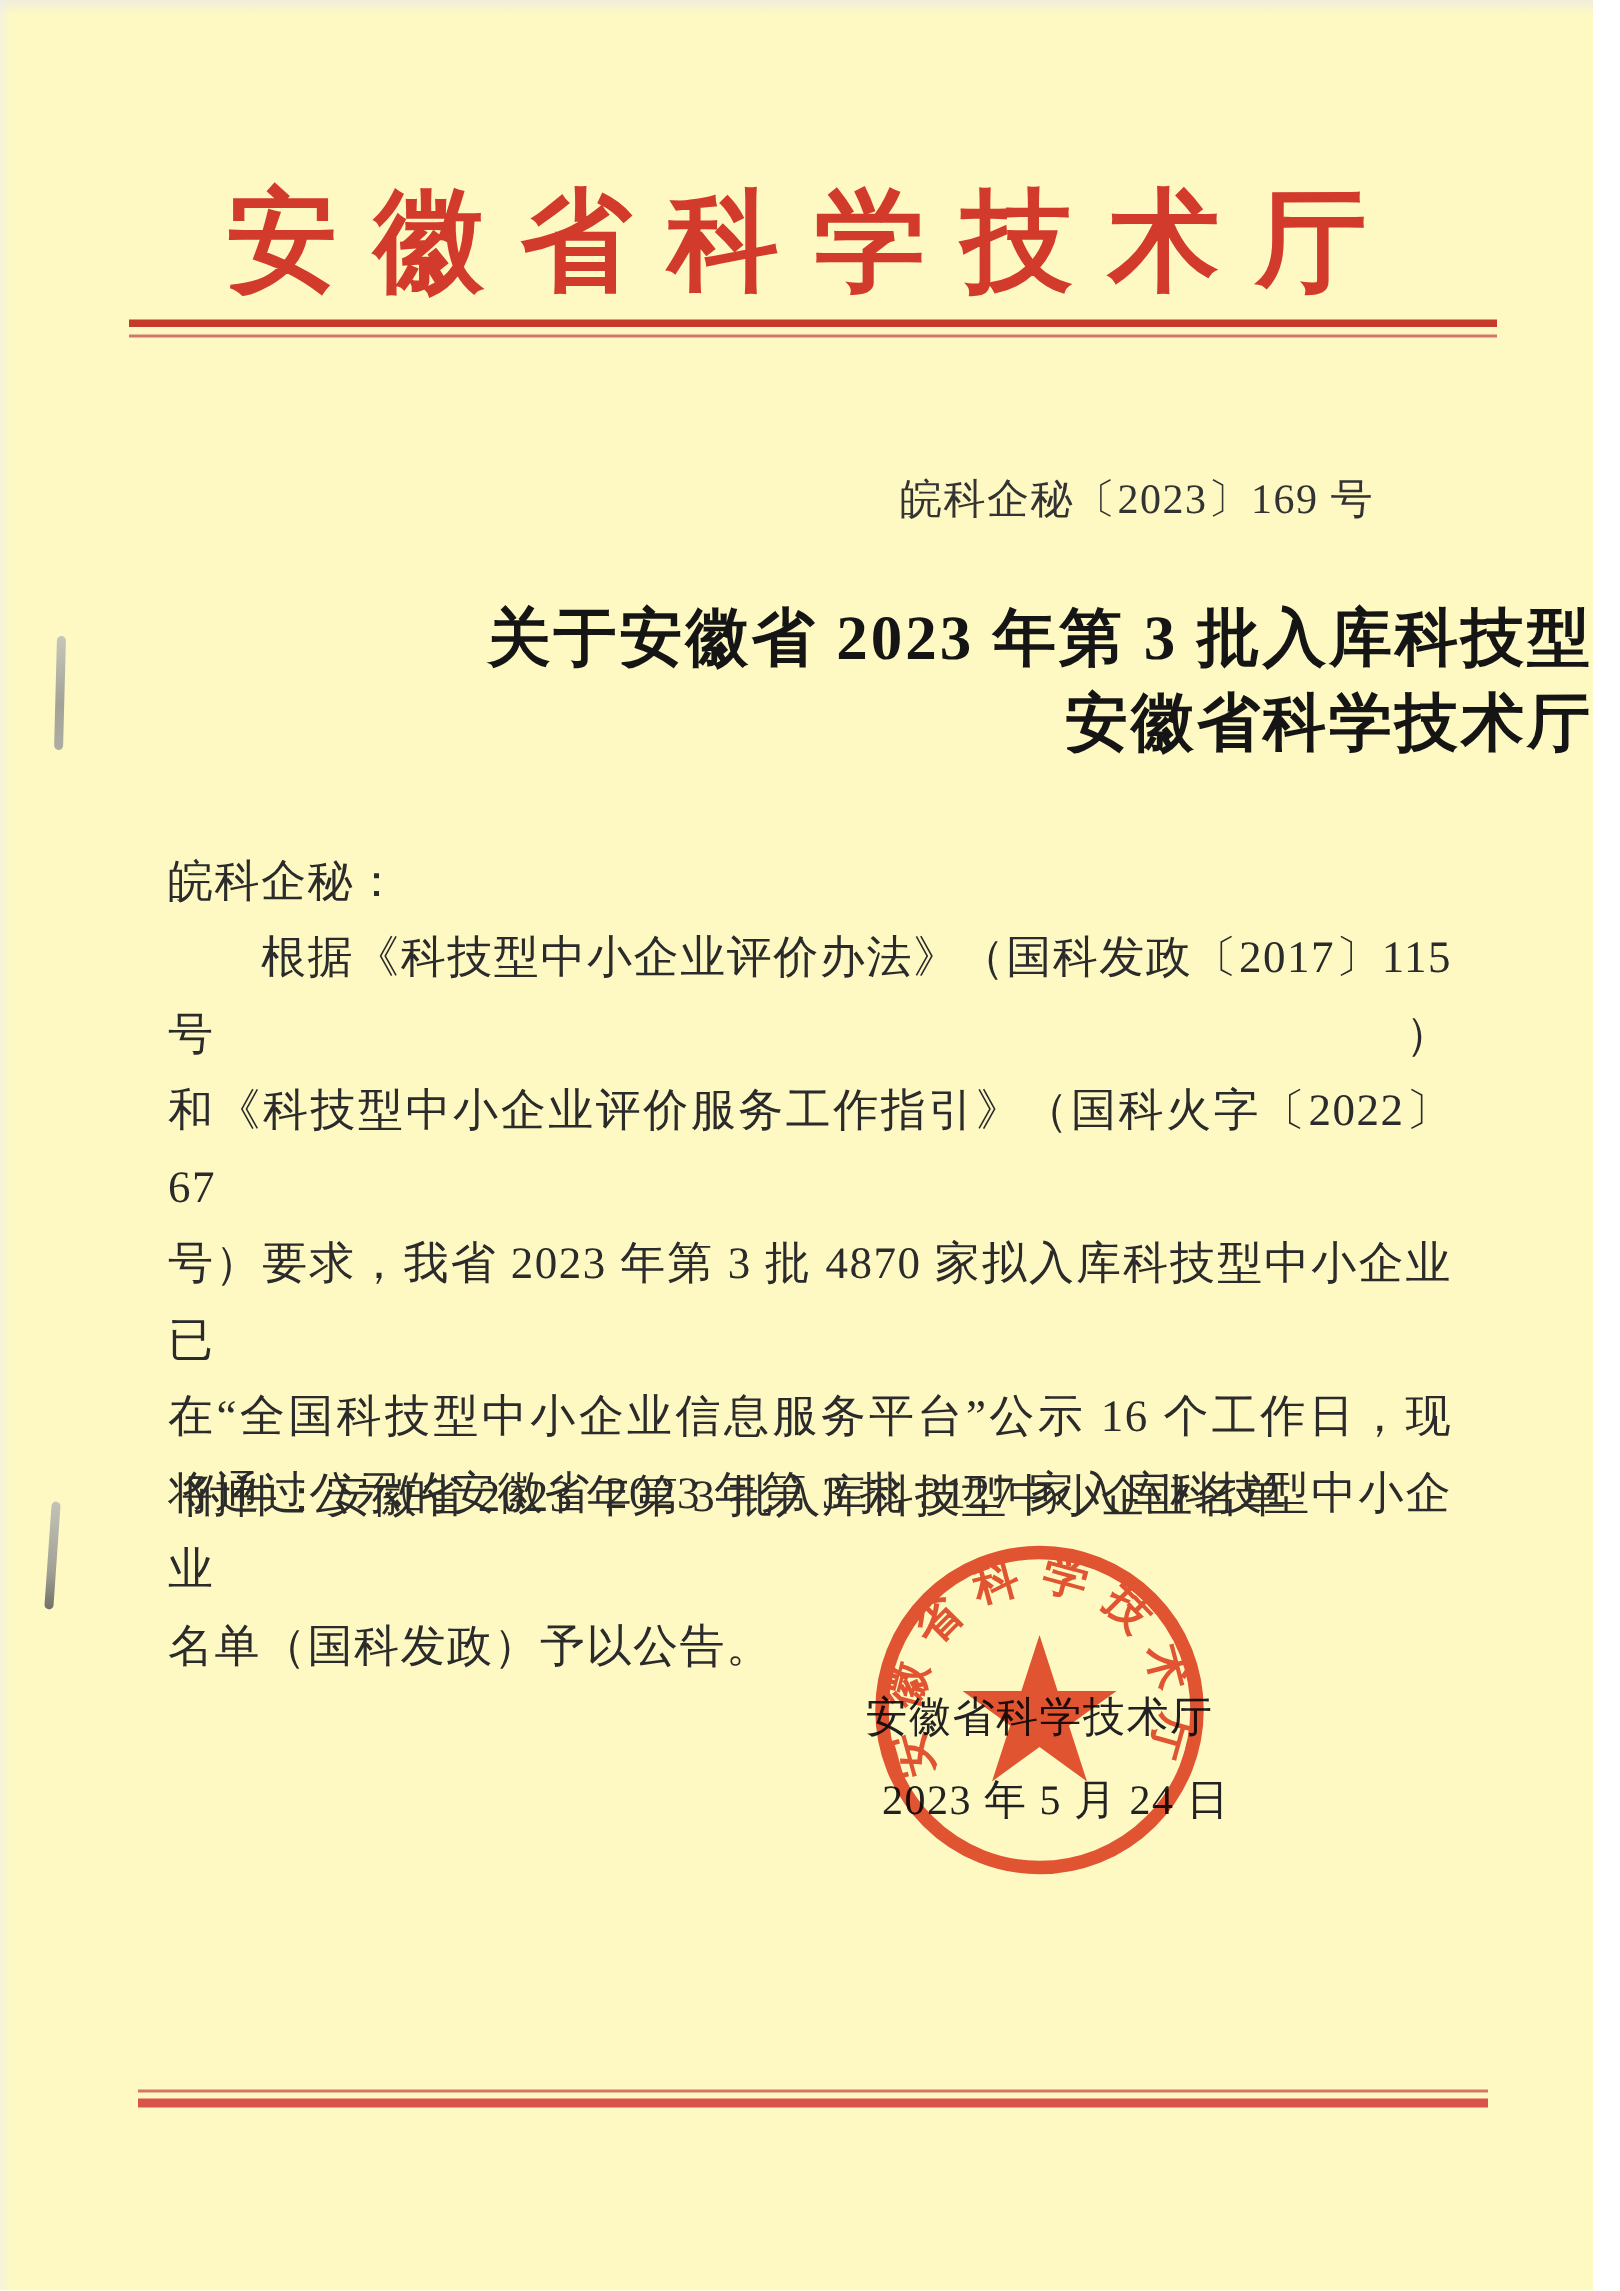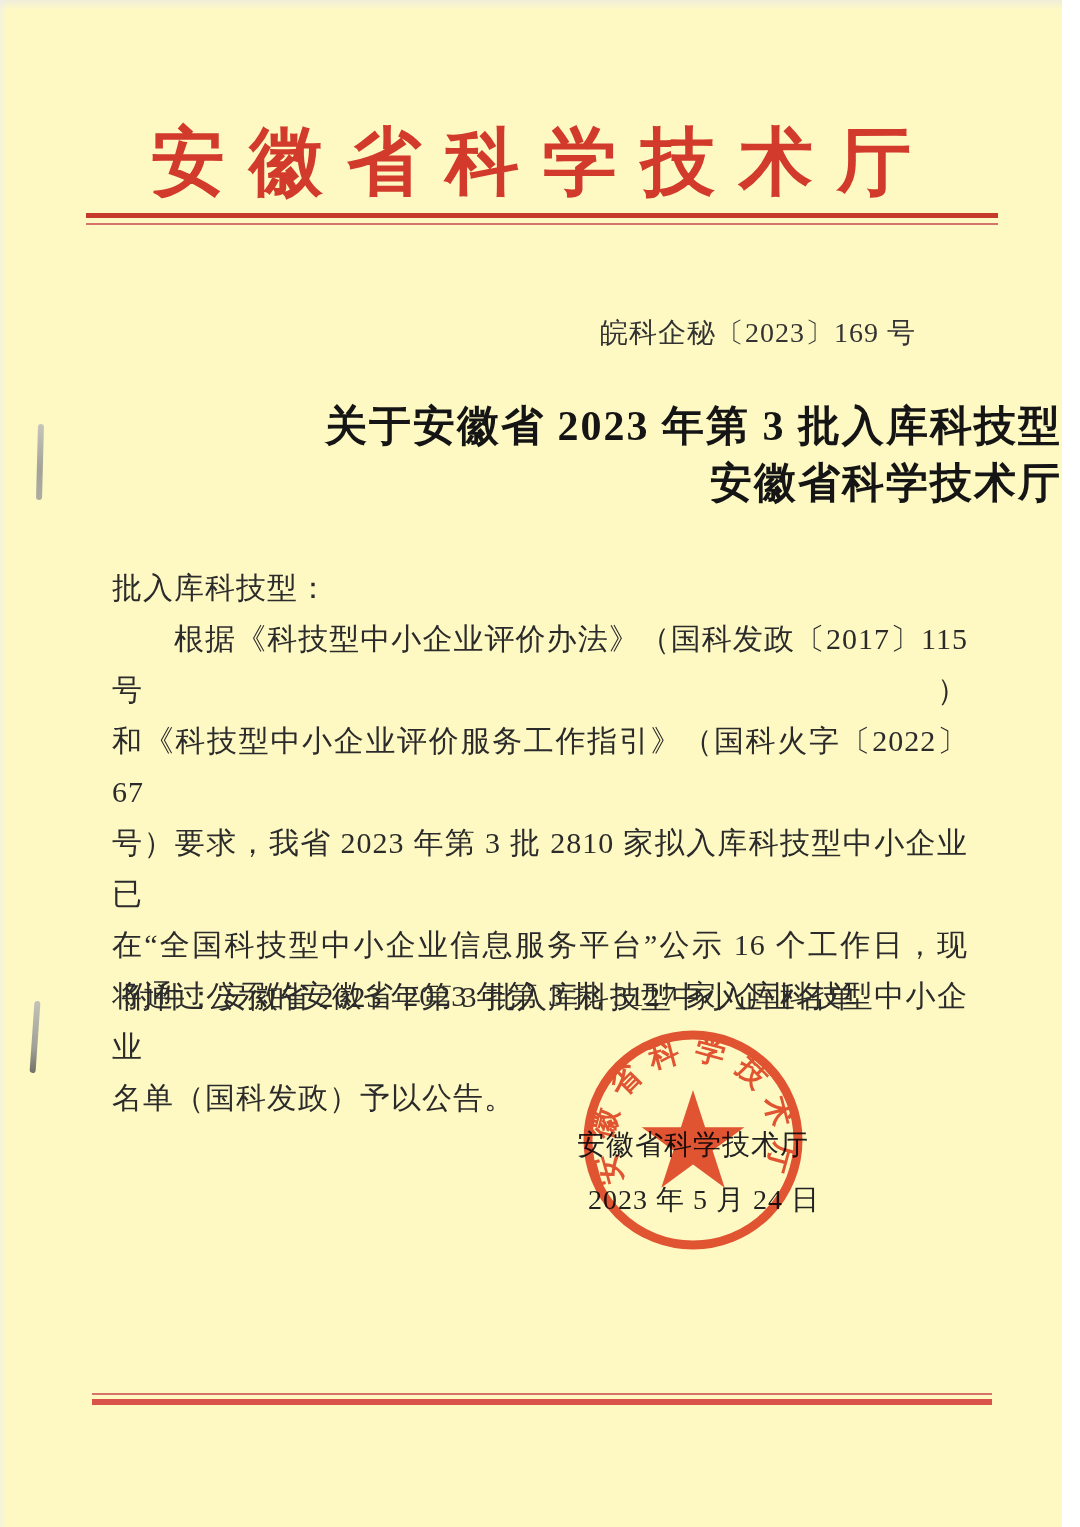--- a/index.html
+++ b/index.html
@@ -169,24 +169,24 @@
   <div class="rule rule-top-thin"></div>
 
   <div class="doc-number">皖科企秘〔2023〕169 号</div>
 
   <div class="title">
     <div>关于安徽省 2023 年第 3 批入库科技型</div>
     <div>安徽省科学技术厅</div>
   </div>
 
   <div class="body-block">
-    <div class="bline">批入库科技型：</div>
+    <div class="bline">皖科企秘：</div>
     <div class="bline indent just">根据《科技型中小企业评价办法》（国科发政〔2017〕115 号）</div>
     <div class="bline just">和《科技型中小企业评价服务工作指引》（国科火字〔2022〕67</div>
-    <div class="bline just">号）要求，我省 2023 年第 3 批 2810 家拟入库科技型中小企业已</div>
+    <div class="bline just">号）要求，我省 2023 年第 3 批 4870 家拟入库科技型中小企业已</div>
     <div class="bline just">在“全国科技型中小企业信息服务平台”公示 16 个工作日，现</div>
     <div class="bline just">将通过公示的安徽省 2023 年第 3 批 3127 家入库科技型中小企业</div>
     <div class="bline">名单（国科发政）予以公告。</div>
   </div>
 
   <div class="attachment">附件：安徽省 2023 年第 3 批入库科技型中小企业名单</div>
 
   <div class="sig-agency">安徽省科学技术厅</div>
   <div class="sig-date">2023 年 5 月 24 日</div>
 

